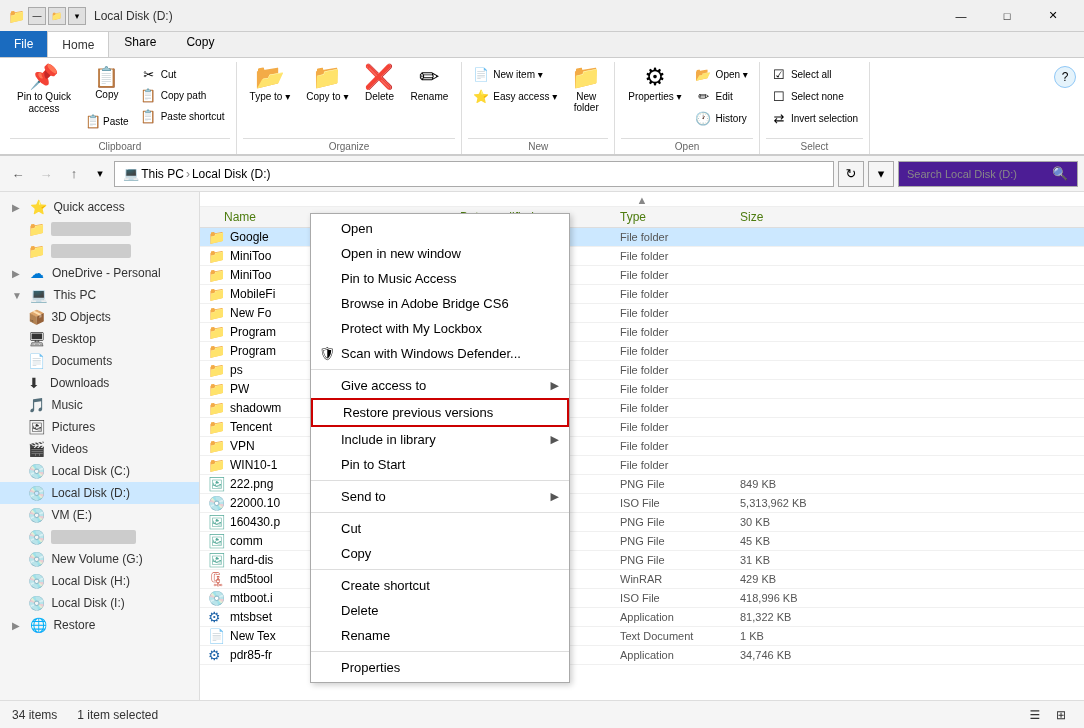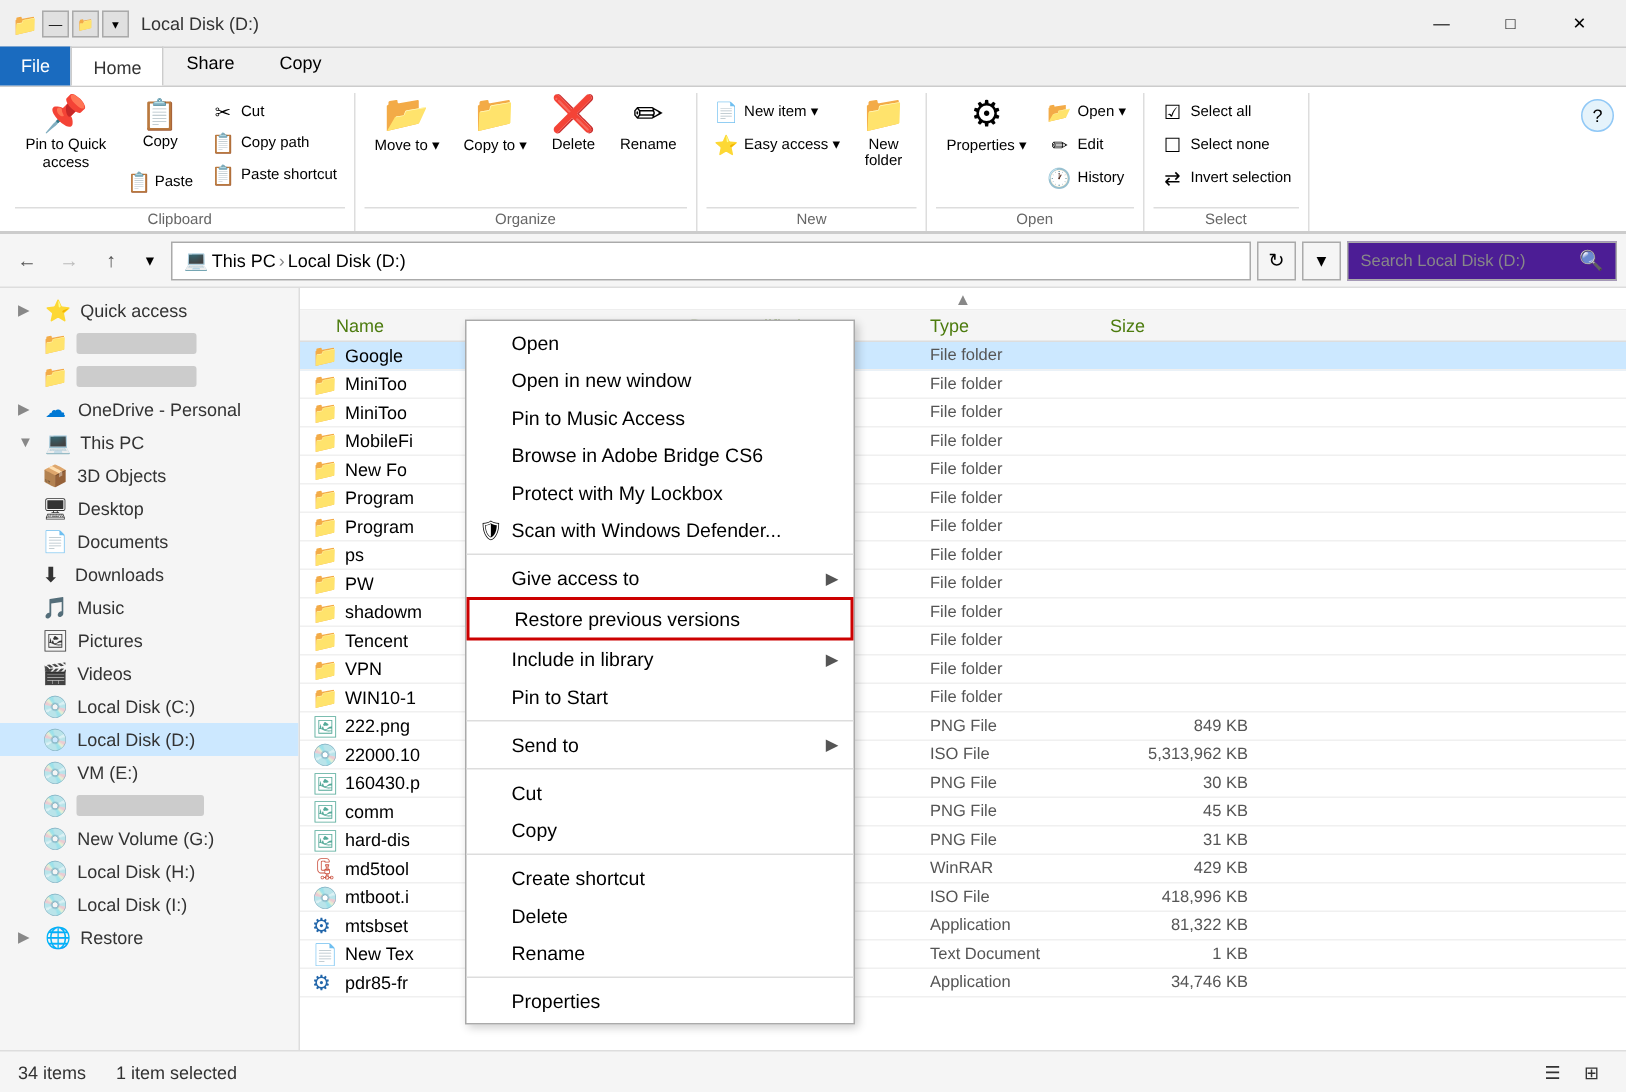--- a/index.html
+++ b/index.html
@@ -245,21 +245,21 @@
       display: flex;
       align-items: center;
       gap: 4px;
       padding-left: 8px;
       overflow: hidden;
     }
     .file-icon { font-size: 14px; min-width: 18px; }
     .file-name { overflow: hidden; text-overflow: ellipsis; white-space: nowrap; }
     .file-date { width: 160px; color: #555; padding-left: 4px; font-size: 11px; }
     .file-type { width: 120px; color: #555; font-size: 11px; }
-    .file-size { width: 100px; color: #555; font-size: 11px; text-align: right; padding-right: 8px; }
+    .file-size { width: 100px; color: #555; font-size: 11px; text-align: left; padding-right: 8px; }
 
     
     .status-bar {
       height: 28px;
       background: #f5f5f5;
       border-top: 1px solid #ddd;
       display: flex;
       align-items: center;
       padding: 0 12px;
       font-size: 12px;
@@ -378,21 +378,21 @@
         </div>
       </div>
     </div>
     <div class="ribbon-group-label">Clipboard</div>
   </div>
 
   <div class="ribbon-group">
     <div class="ribbon-group-content">
       <div class="ribbon-btn">
         <span class="ribbon-btn-icon">📂</span>
-        <span>Move to ▾</span>
+        <span>Type to ▾</span>
       </div>
       <div class="ribbon-btn">
         <span class="ribbon-btn-icon">📁</span>
         <span>Copy to ▾</span>
       </div>
       <div class="ribbon-btn">
         <span class="ribbon-btn-icon" style="color:#d00;">❌</span>
         <span>Delete</span>
       </div>
       <div class="ribbon-btn">

